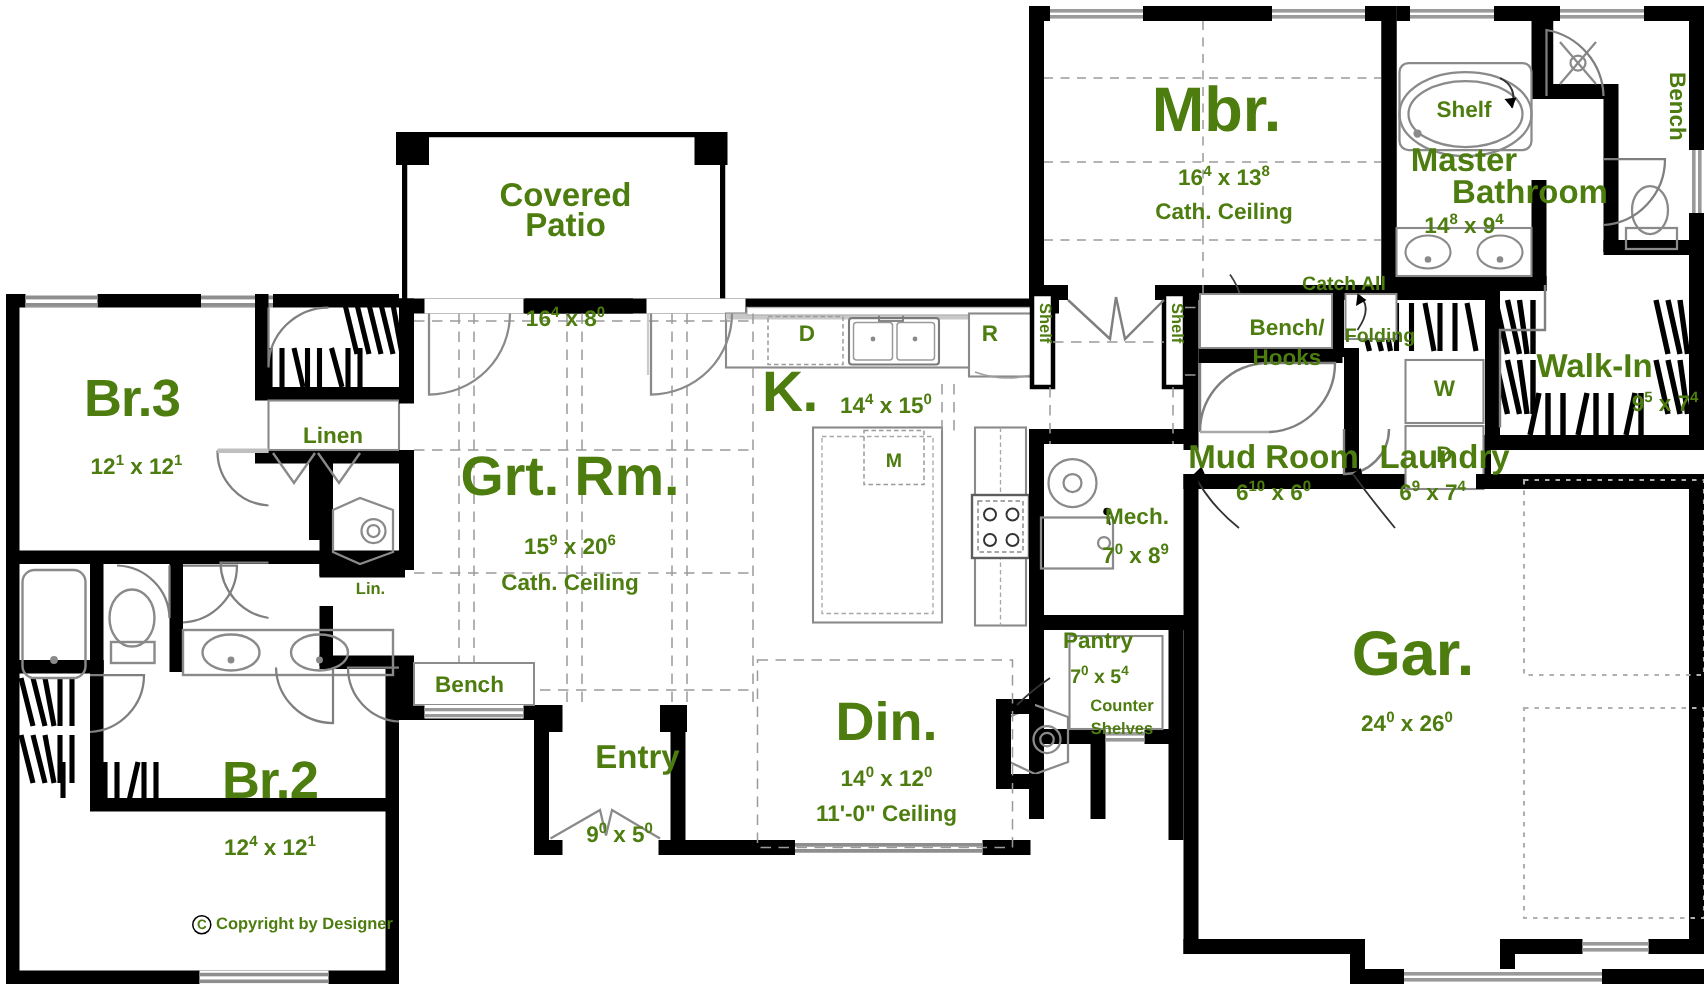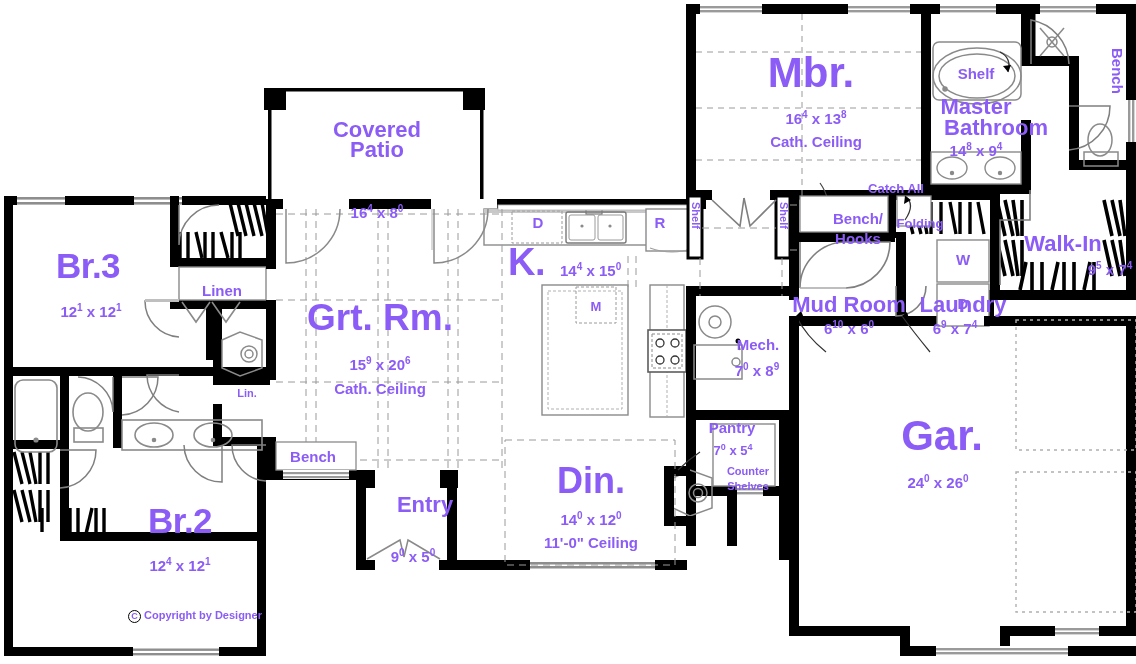--- a/index.html
+++ b/index.html
@@ -1,20 +1,20 @@
 <!DOCTYPE html>
 <html><head>
 <meta charset="utf-8">
 <title>Floor Plan</title>
 <style>
   html,body{margin:0;padding:0;background:#ffffff;}
   body{font-family:"Liberation Sans", sans-serif;}
   #plan{position:relative;width:1136px;height:664px;background:#fff;overflow:hidden;}
   svg{position:absolute;left:0;top:0;}
-  .lbl{position:absolute;color:#8b5cf6;font-family:"Liberation Sans", sans-serif;font-weight:bold;white-space:nowrap;line-height:1;}
+  .lbl{position:absolute;color:#4d7c0f;font-family:"Liberation Sans", sans-serif;font-weight:bold;white-space:nowrap;line-height:1;}
   .ctr{transform:translateX(-50%);text-align:center;}
   .rm-big{font-size:35px;letter-spacing:-0.5px;}
   .rm-med{font-size:22px;}
   .rm-sm{font-size:15px;}
   .rm-xs{font-size:13px;}
   .rm-xxs{font-size:11px;}
   .dim{font-size:15px;}
   .dim-sm{font-size:13px;}
   .sup{font-size:10px;vertical-align:super;}
   .sup-s{font-size:9px;vertical-align:super;}
@@ -586,21 +586,21 @@
   <span>x</span>
   <span>13</span><span class="sup">8</span>
 </div>
 <div class="lbl ctr dim" style="left:816px;top:134px;">Cath. Ceiling</div>
 <div class="lbl ctr rm-xs" style="left:896px;top:182px;">Catch All</div>
 <div class="lbl vert rm-xxs" style="left:690px;top:202px;">Shelf</div>
 <div class="lbl vert rm-xxs" style="left:778px;top:202px;">Shelf</div>
 
 <div class="lbl ctr rm-sm" style="left:976px;top:66px;">Shelf</div>
 <div class="lbl ctr rm-med" style="left:976px;top:96px;">Master</div>
-<div class="lbl ctr rm-med" style="left:996px;top:117px;">Bathroom</div>
+<div class="lbl ctr rm-med" style="left:1020px;top:117px;">Bathroom</div>
 <div class="lbl ctr dim" style="left:976px;top:142px;">
   <span>14</span><span class="sup">8</span>
   <span>x</span>
   <span>9</span><span class="sup">4</span>
 </div>
 <div class="lbl vert rm-sm" style="left:1110px;top:48px;">Bench</div>
 
 <div class="lbl ctr rm-med" style="left:1063px;top:233px;">Walk-In</div>
 <div class="lbl ctr dim" style="left:1063px;top:261px;margin-left:47px;">
   <span>9</span><span class="sup">5</span>

